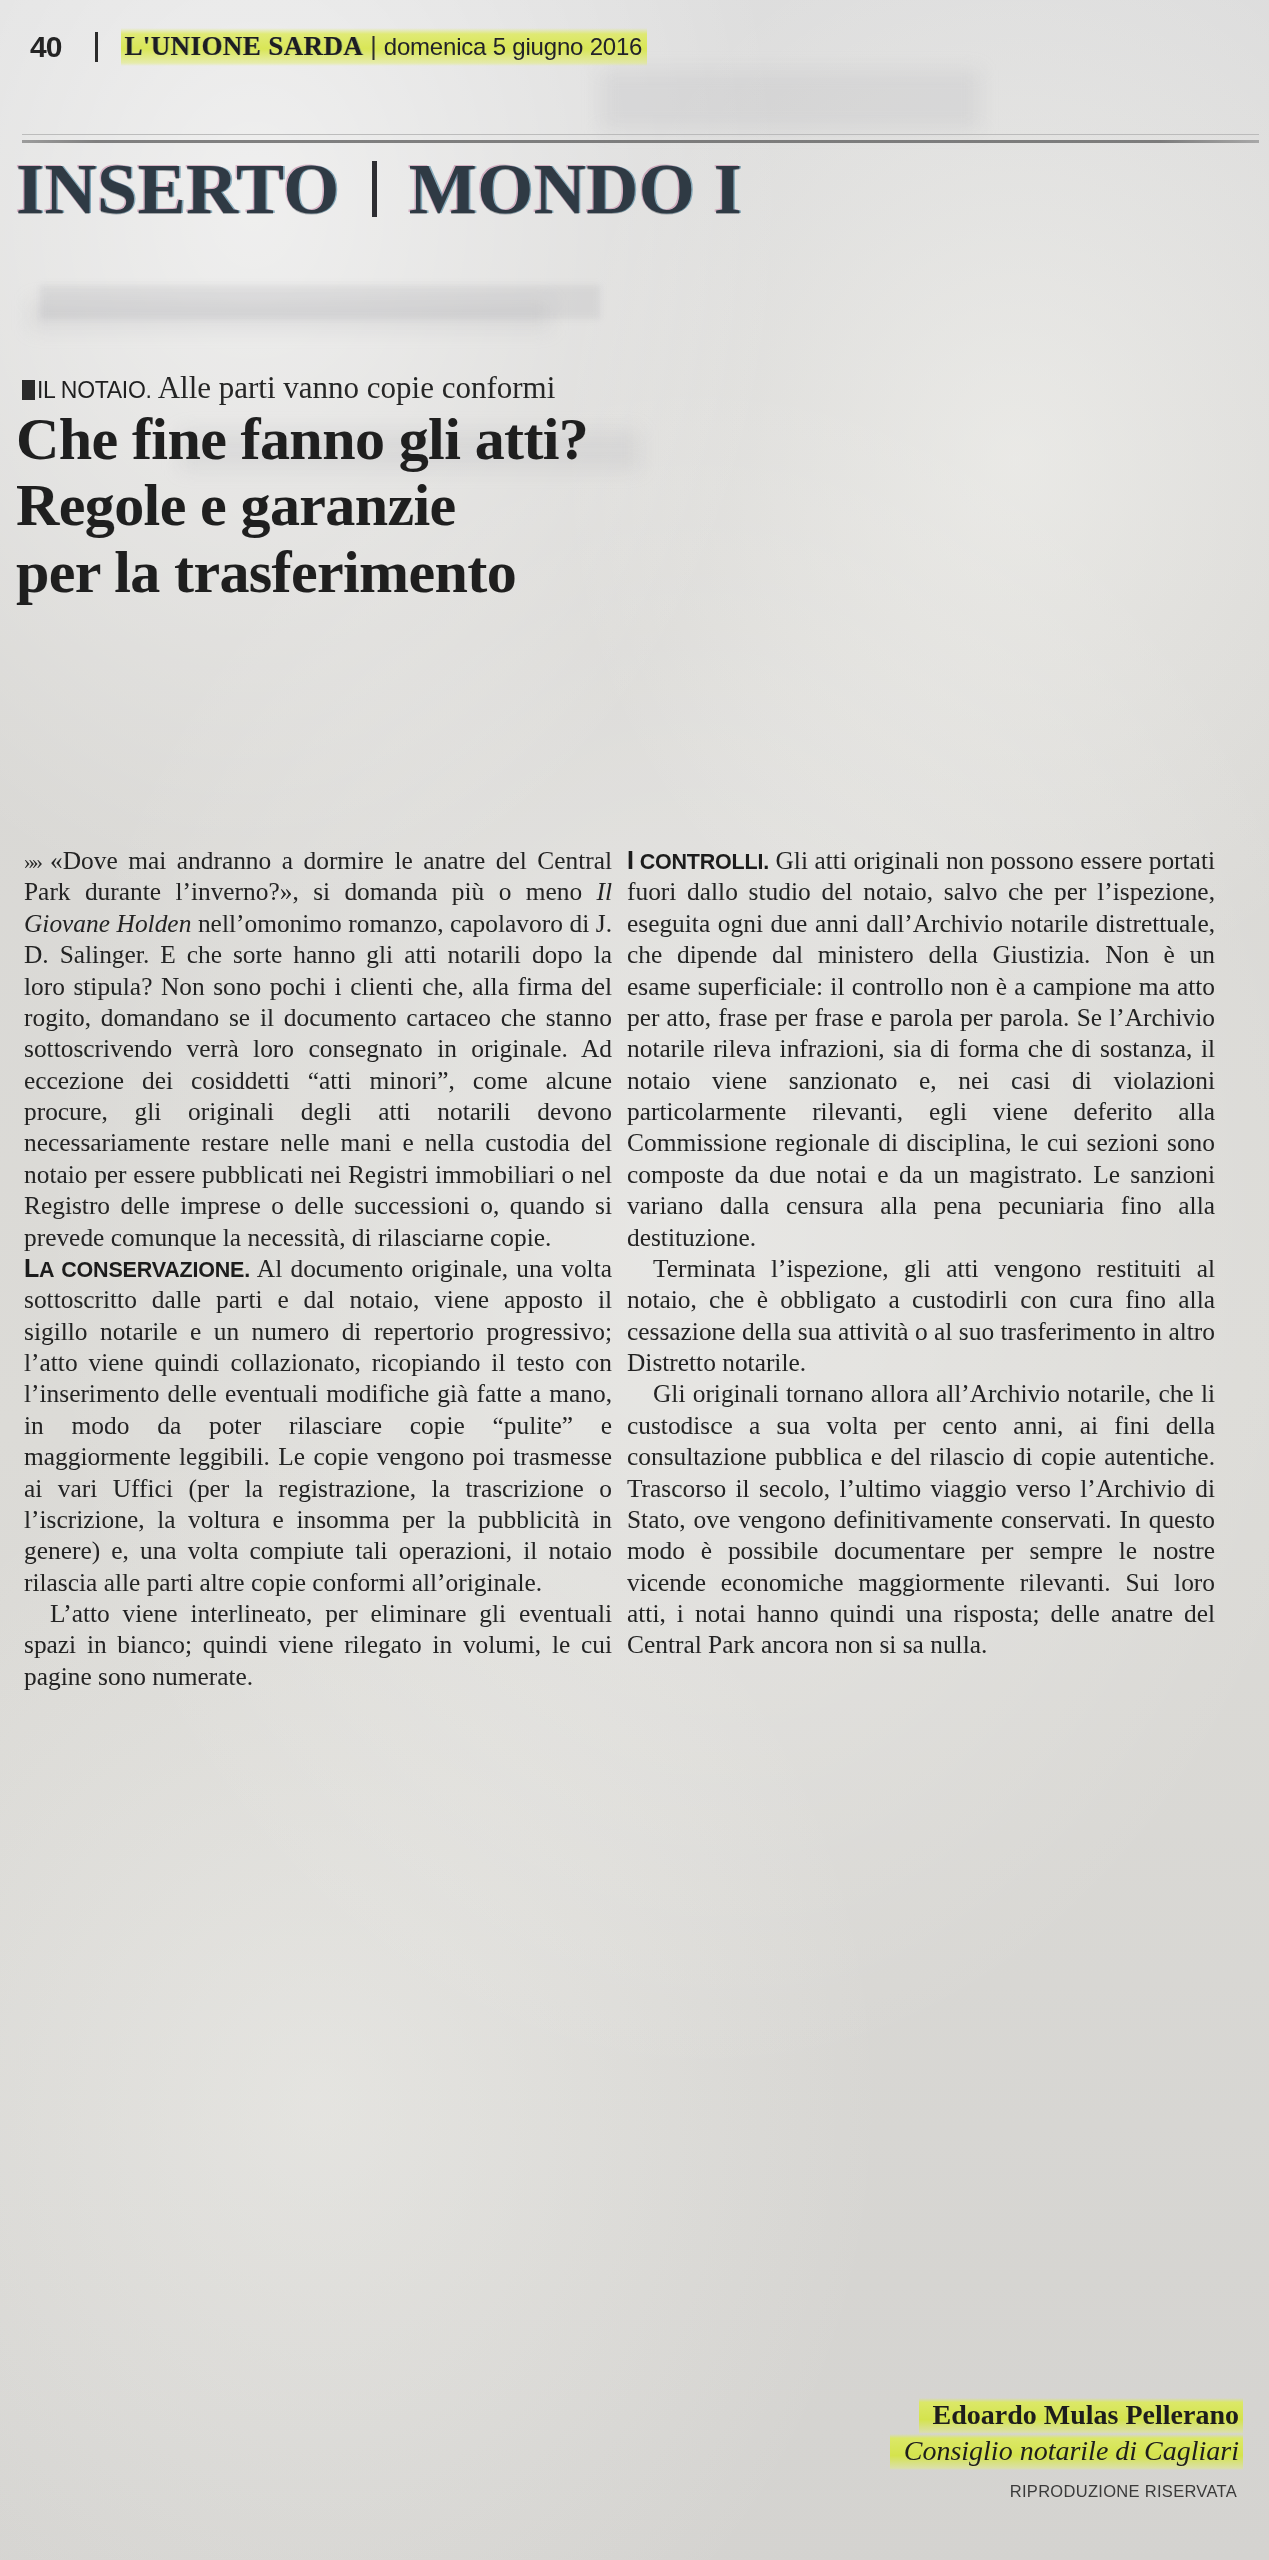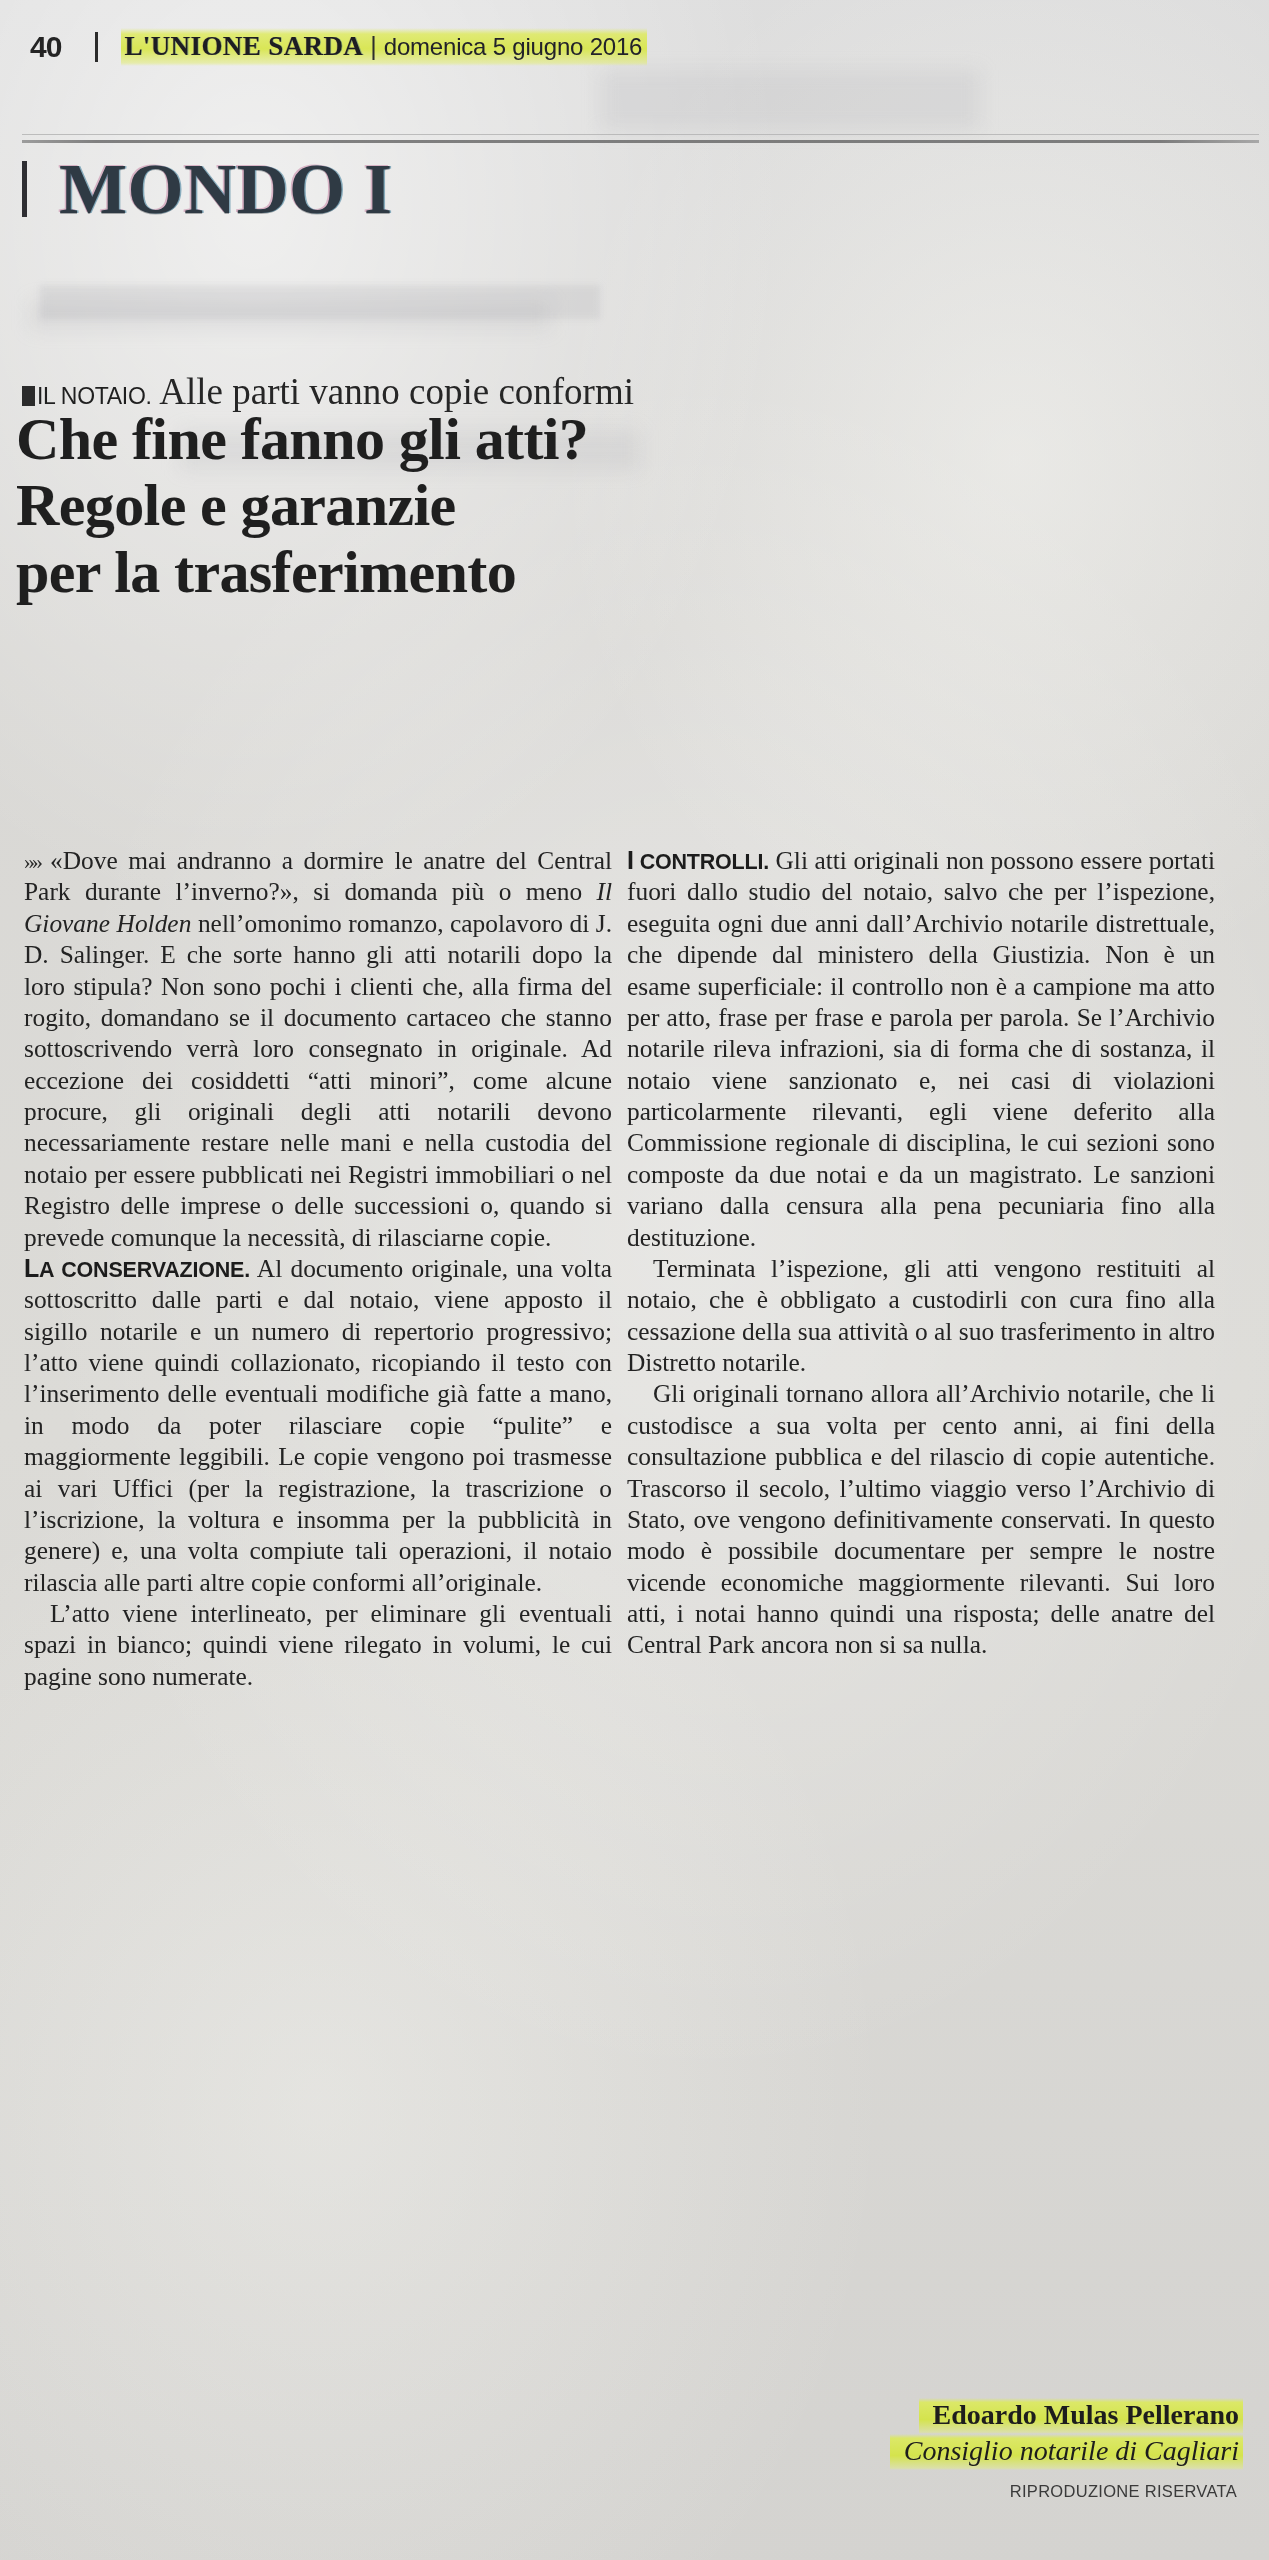--- a/index.html
+++ b/index.html
@@ -176,21 +176,21 @@
   }
   .kicker-label {
     font-family: "Liberation Sans", "DejaVu Sans", sans-serif;
     font-weight: normal;
     font-size: 23px;
     letter-spacing: -0.3px;
     color: #1f1f1f;
   }
   .kicker-text {
     font-family: "Liberation Serif", "DejaVu Serif", serif;
-    font-size: 37px;
+    font-size: 31px;
     color: #262626;
   }
 
   .headline {
     position: absolute;
     left: 16px;
     top: 408px;
     right: 20px;
   }
   .headline-line {
@@ -307,20 +307,21 @@
       <span class="mast-title">L'UNIONE SARDA</span>
       <span class="mast-sep">|</span>
       <span class="mast-date">domenica 5 giugno 2016</span>
     </span>
   </div>
 
   <div class="head-rule thin"></div>
   <div class="head-rule"></div>
 
   <div class="banner">
+    <span class="banner-word">INSERTO</span>
     <span class="banner-bar"></span>
     <span class="banner-word">MONDO I</span>
   </div>
 
   <div class="ghost-band"></div>
 
   <div class="kicker">
     <span class="kicker-square"></span><span class="kicker-label">IL NOTAIO.</span>
     <span class="kicker-text">Alle parti vanno copie conformi</span>
   </div>

